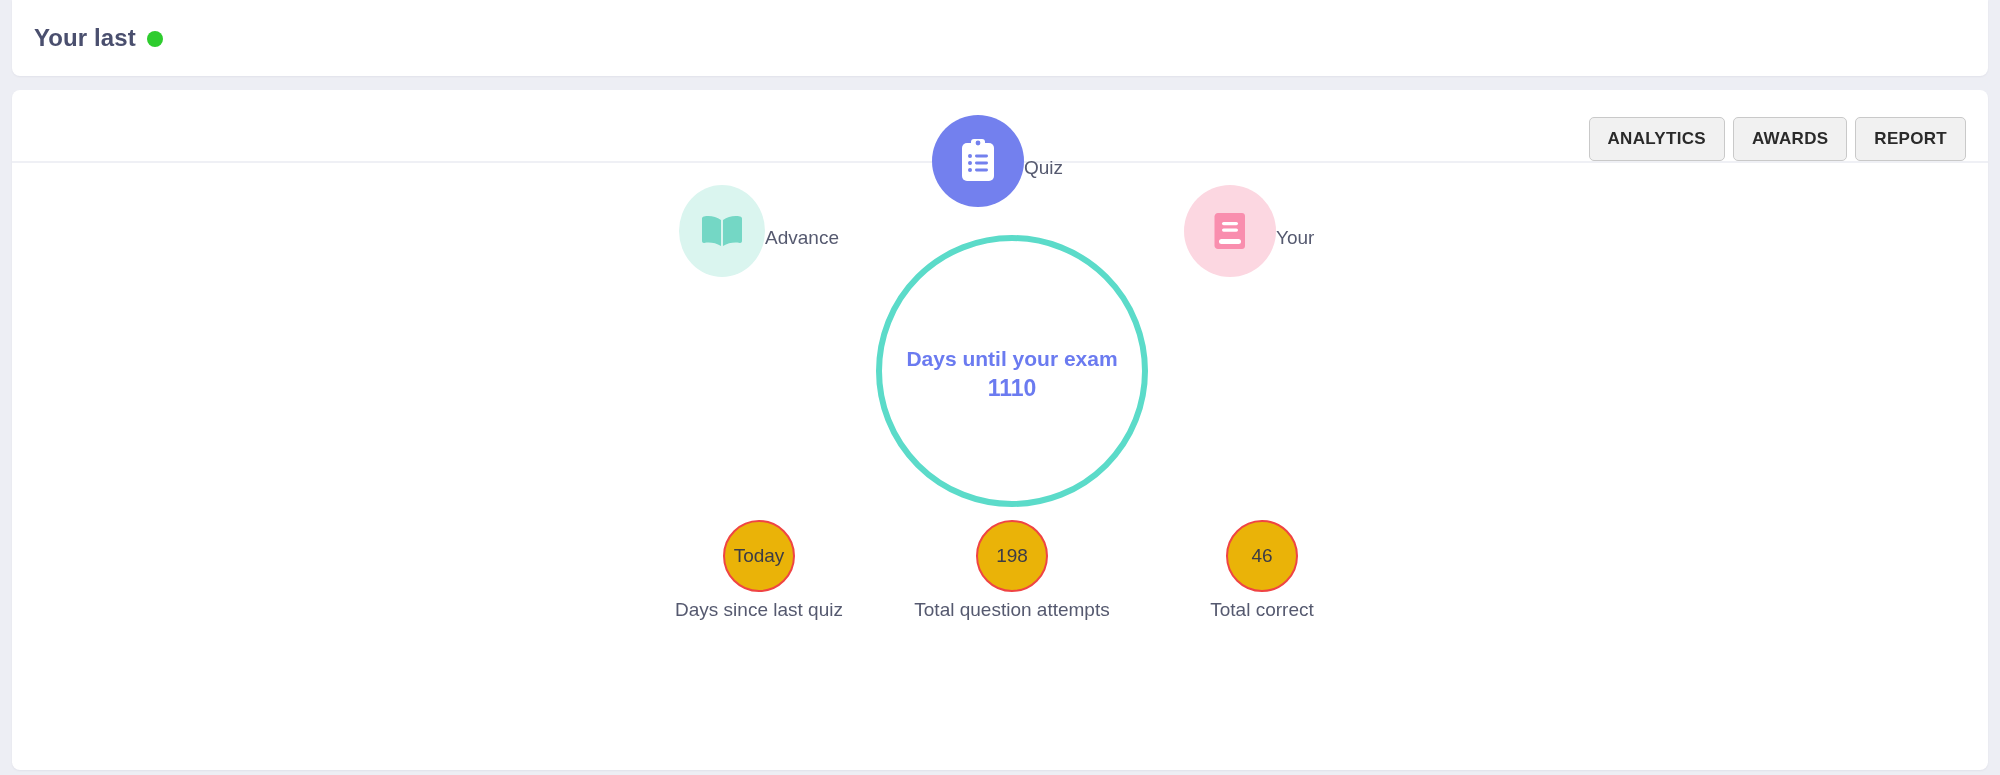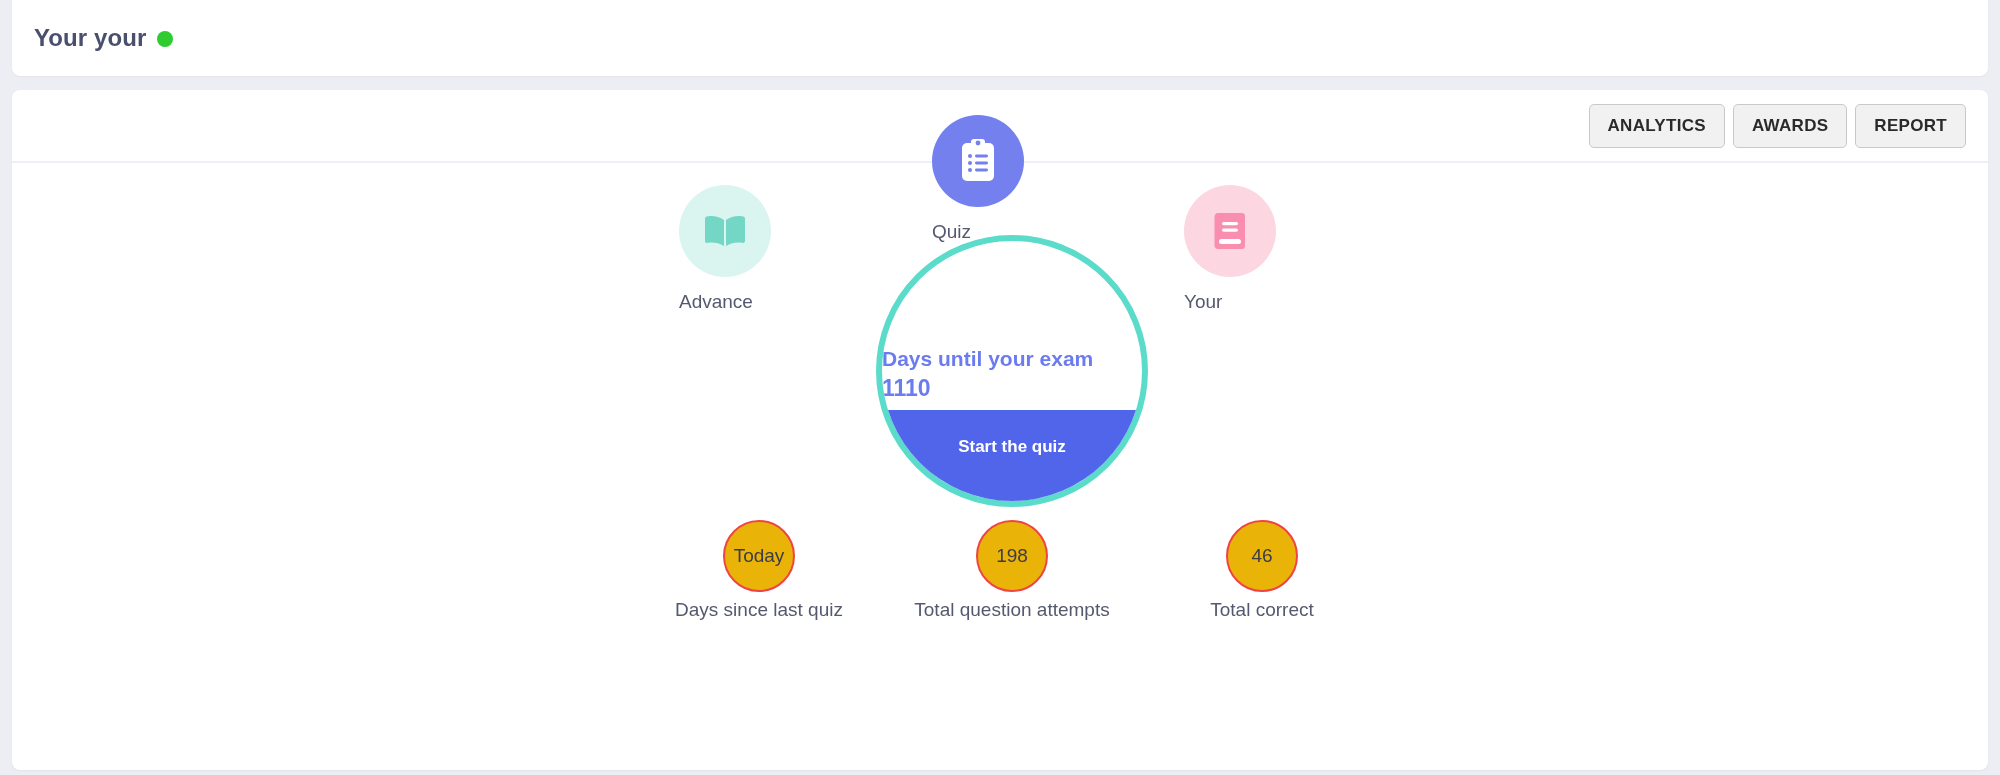--- a/index.html
+++ b/index.html
@@ -102,21 +102,21 @@
     background: #ffffff;
     border-radius: 8px;
     box-shadow: 0 1px 2px rgba(20,25,60,.05);
     overflow: hidden;
   }
   .toolbar {
     position: relative;
     height: 73px;
     border-bottom: 2px solid #eff0f5;
     display: flex;
-    align-items: center;
+    align-items: flex-end;
     justify-content: flex-end;
     padding-right: 22px;
     gap: 8px;
   }
   .tab-btn {
     height: 44px;
     padding: 0 18px;
     background: #f1f1f1;
     border: 1px solid #c9c9c9;
     border-radius: 5px;
@@ -134,22 +134,22 @@
     position: relative;
     width: 100%;
     height: 605px;
   }
 
   
   .icon-tile {
     position: absolute;
     width: 160px;
     display: flex;
-    flex-direction: column;
-    align-items: flex-start;
+    flex-direction: row;
+    align-items: center;
     cursor: pointer;
   }
   .icon-bubble {
     width: 92px;
     height: 92px;
     border-radius: 50%;
     display: flex;
     align-items: center;
     justify-content: center;
   }
@@ -180,21 +180,21 @@
     background: #ffffff;
     overflow: hidden;
     cursor: pointer;
   }
   .hero-top {
     position: absolute;
     left: 0; right: 0; top: 0;
     height: 169px;
     display: flex;
     flex-direction: column;
-    align-items: flex-start;
+    align-items: center;
     justify-content: flex-end;
     padding-bottom: 8px;
   }
   .hero-title {
     font-size: 21px;
     font-weight: bold;
     color: #6b7bf0;
     white-space: nowrap;
   }
   .hero-value {
@@ -258,21 +258,21 @@
 </style>
 </head>
 <body>
 
 <div class="page">
 
   <div class="header-card">
     <div class="header-inner">
 
       <div class="title-wrap">
-        <span class="page-title">Your your</span>
+        <span class="page-title">Your last</span>
         <span class="status-dot"></span>
       </div>
 
 
     </div>
   </div>
 
   <div class="body-card">
 
     <div class="toolbar">
@@ -320,23 +320,20 @@
           </svg>
         </div>
         <span class="icon-label">Your</span>
       </div>
 
       <div class="hero">
         <div class="hero-top">
           <span class="hero-title">Days until your exam</span>
           <span class="hero-value">1110</span>
         </div>
-        <div class="hero-bottom">
-          <span class="hero-cta">Start the quiz</span>
-        </div>
       </div>
 
       <div class="stat stat-1">
         <div class="stat-circle">
           <span class="stat-value">Today</span>
         </div>
         <span class="stat-label">Days since last quiz</span>
       </div>
 
       <div class="stat stat-2">

